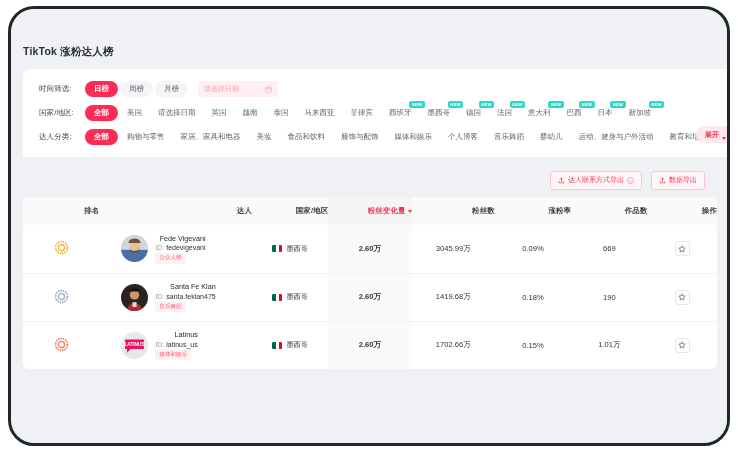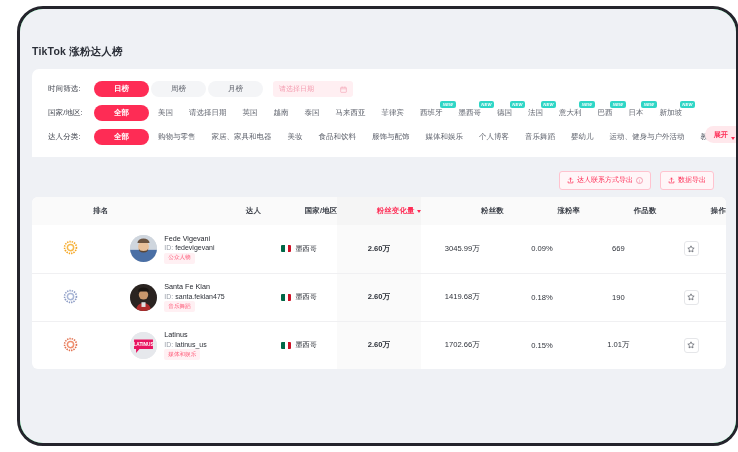--- a/index.html
+++ b/index.html
@@ -5,21 +5,21 @@
   * { box-sizing: border-box; margin: 0; padding: 0; }
   html, body {
     width: 738px; height: 452px;
     background: #ffffff;
     font-family: "Liberation Sans", "DejaVu Sans", sans-serif;
     overflow: hidden;
   }
   
   #device-frame {
     position: absolute;
-    left: 17px; top: 6px;
+    left: 8px; top: 6px;
     width: 722px; height: 440px;
     border: 3px solid #24242c;
     border-radius: 26px;
     background: #22c55e;
     overflow: hidden;
   }
   #page-scroll {
     position: absolute;
     inset: 0;
     background: #eff1f5;
@@ -58,21 +58,21 @@
   .filter-label {
     font-size: 7.5px;
     color: #40444e;
     width: 46px;
     flex: 0 0 46px;
     letter-spacing: .1px;
   }
   .chip {
     font-size: 7.5px;
     color: #60646e;
-    padding: 3px 20px;
+    padding: 3px 9px;
     border-radius: 9px;
     background: transparent;
     white-space: nowrap;
     margin-right: 2px;
     position: relative;
     cursor: pointer;
   }
   .chip.plain { background: #f4f5f7; color: #5a5e68; }
   .chip.active {
     background: #fe2c55;
@@ -190,21 +190,21 @@
     color: #2e323a;
     border-bottom: .8px solid #f0f0f2;
     vertical-align: middle;
   }
   tbody tr:last-child td { border-bottom: none; }
   td.col-change { background: #fafafa; font-weight: 700; }
 
   
   .medal { width: 15px; height: 15px; display: inline-block; }
   
-  .creator-cell { display: flex; align-items: center; gap: 7px; padding-left: 22px; text-align: left; }
+  .creator-cell { display: flex; align-items: center; gap: 7px; padding-left: 22px; text-align: right; }
   .avatar {
     width: 27px; height: 27px; border-radius: 50%;
     flex: 0 0 27px; overflow: hidden; position: relative;
     background: #d9dde3;
   }
   .creator-meta { display: flex; flex-direction: column; gap: 1.5px; }
   .c-name { font-size: 7.2px; color: #24272e; font-weight: 400; }
   .c-id { font-size: 7px; color: #9aa0aa; }
   .c-id b { color: #2e323a; font-weight: 400; }
   .c-tag {

